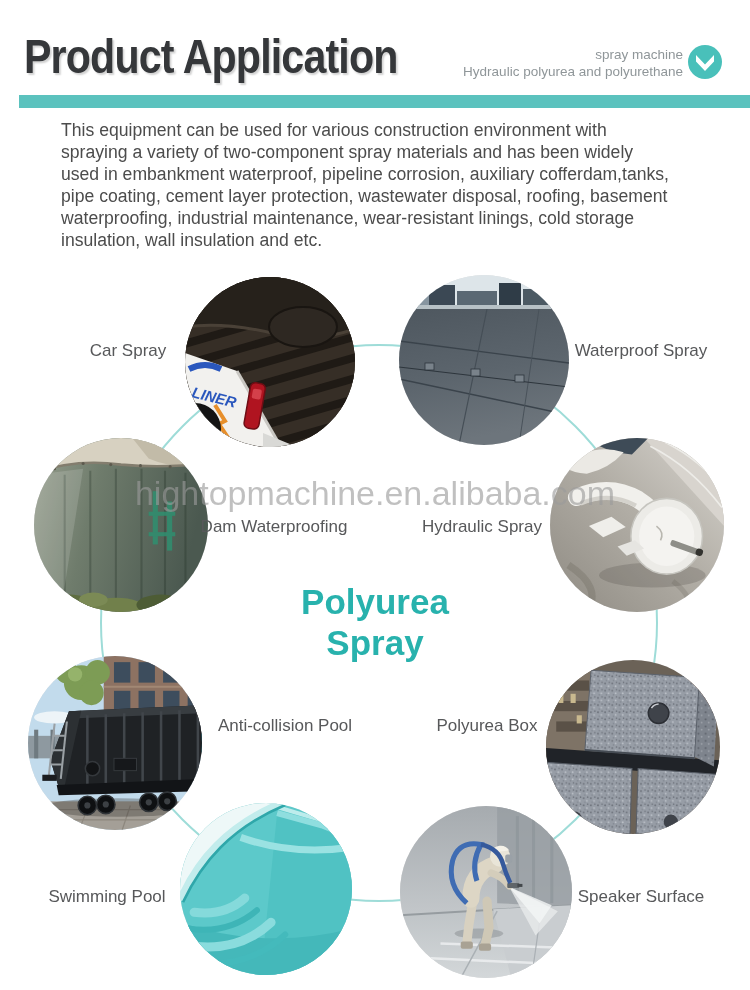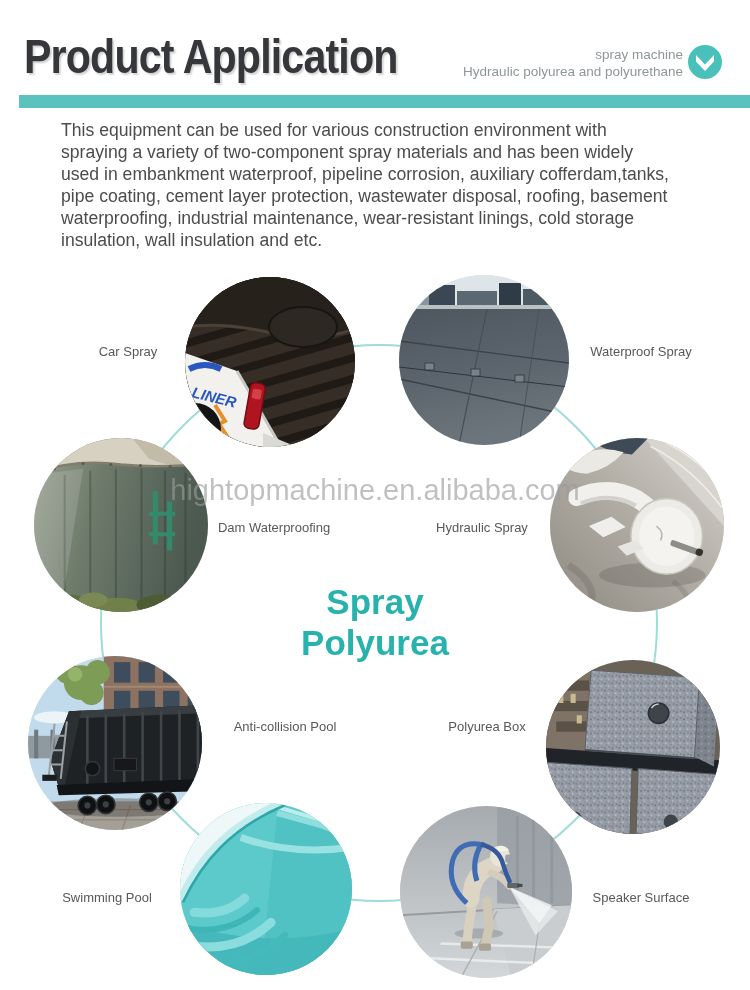--- a/index.html
+++ b/index.html
@@ -22,26 +22,26 @@
 
   
   .ring{position:absolute;left:100px;top:344px;width:554px;height:554px;border-radius:50%;
         border:2px solid #9edcd8;z-index:1;}
 
   
   .photo{position:absolute;border-radius:50%;overflow:hidden;z-index:2;background:#ddd;}
   .photo svg{display:block;width:100%;height:100%;}
 
   
-  .app-label{position:absolute;transform:translate(-50%,-50%);font-size:13px;color:#57585a;
+  .app-label{position:absolute;transform:translate(-50%,-50%);font-size:17px;color:#57585a;
              white-space:nowrap;z-index:3;}
 
   
   .watermark{position:absolute;left:50%;top:474px;transform:translateX(-50%);
-             font-size:29px;color:#9b9b9b;opacity:0.62;white-space:nowrap;z-index:5;}
+             font-size:34px;color:#9b9b9b;opacity:0.62;white-space:nowrap;z-index:5;}
 
   
   .center-title{position:absolute;left:0;right:0;top:581px;text-align:center;z-index:4;
                 font-size:35px;font-weight:bold;color:#28b2ad;line-height:41px;}
 </style>
 </head>
 <body>
 
 <div class="page">
 
@@ -410,17 +410,17 @@
   <div class="app-label" style="left:274px;top:527px">Dam Waterproofing</div>
   <div class="app-label" style="left:482px;top:527px">Hydraulic Spray</div>
   <div class="app-label" style="left:285px;top:726px">Anti-collision Pool</div>
   <div class="app-label" style="left:487px;top:726px">Polyurea Box</div>
   <div class="app-label" style="left:107px;top:897px">Swimming Pool</div>
   <div class="app-label" style="left:641px;top:897px">Speaker Surface</div>
 
   <div class="watermark">hightopmachine.en.alibaba.com</div>
 
   <div class="center-title">
+    <div>Polyurea</div>
     <div>Spray</div>
-    <div>Polyurea</div>
   </div>
 
 </div>
 
 </body></html>

